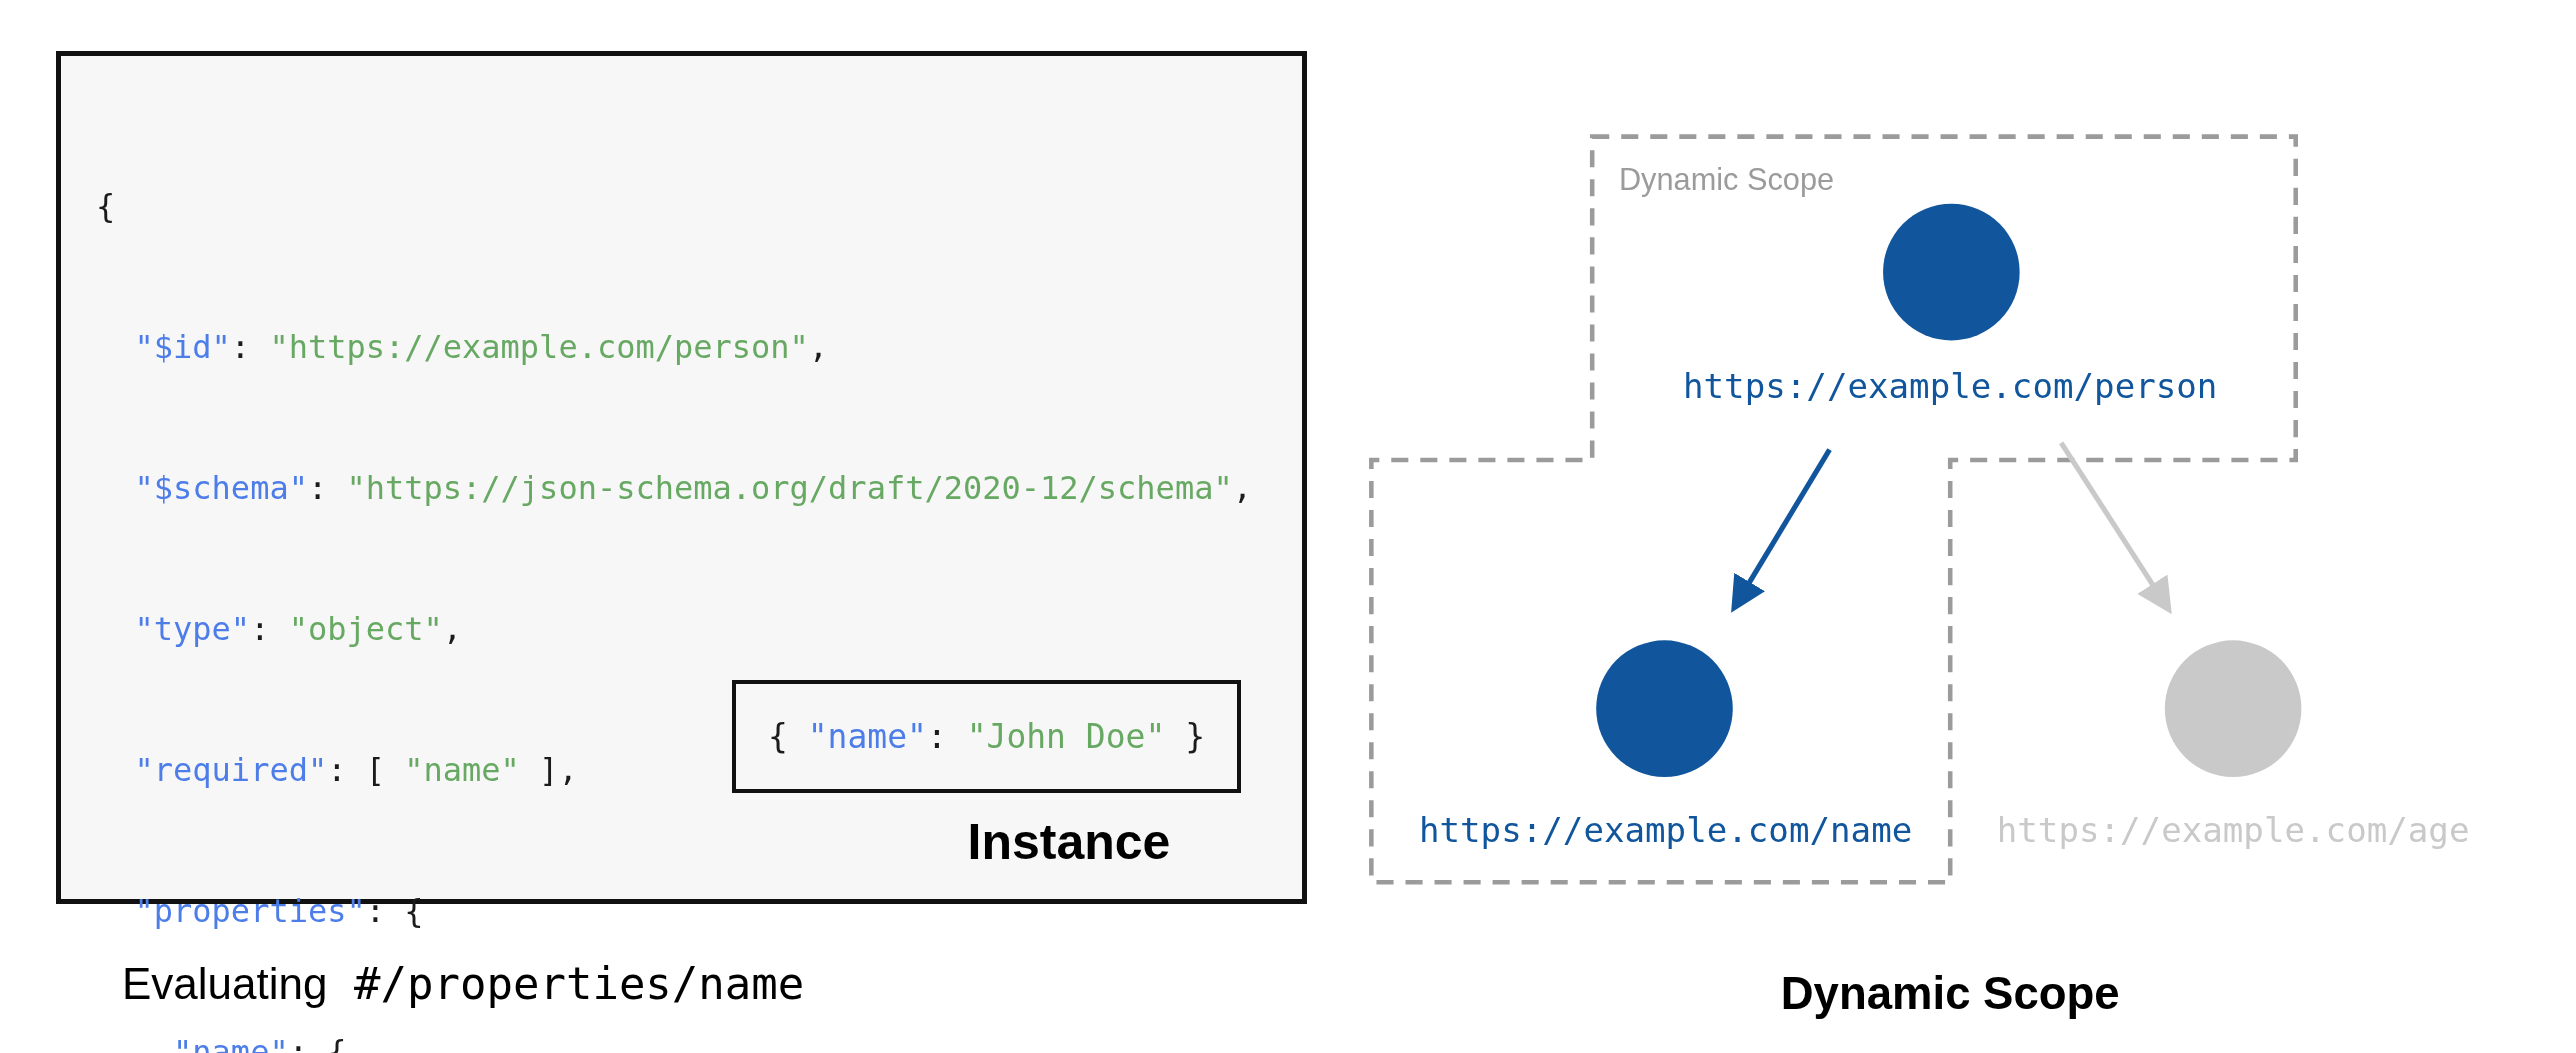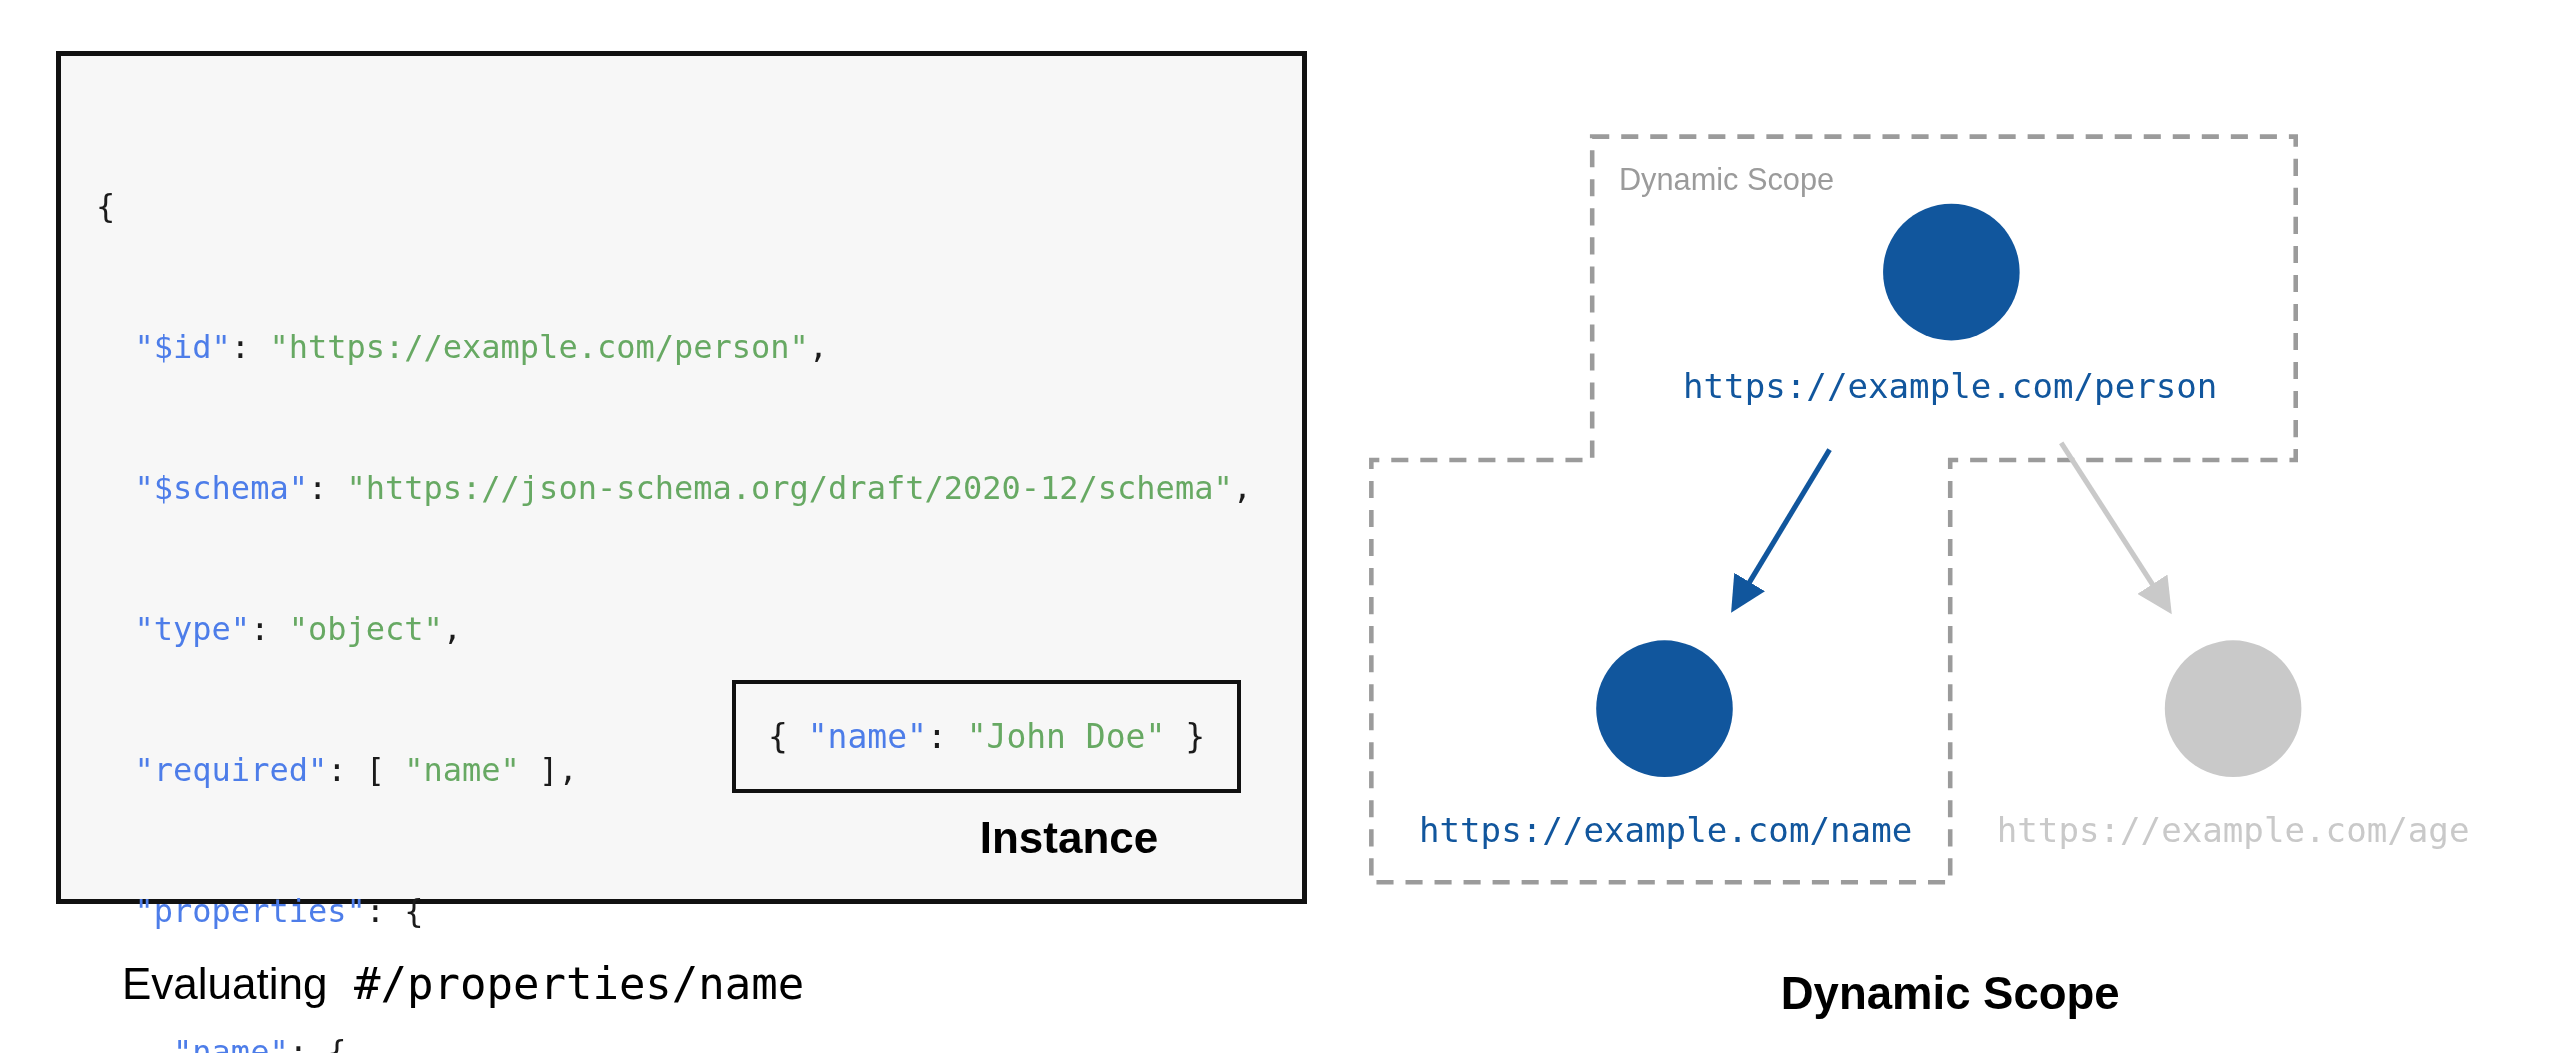--- a/index.html
+++ b/index.html
@@ -52,21 +52,21 @@
   }
   .instance-code .k { color: #4d7de9; }
   .instance-code .v { color: #67a963; }
   .instance-label {
     position: absolute;
     left: 922px; top: 757px;
     width: 342px;
     transform: translateX(-85px);
     text-align: center;
     font-weight: bold;
-    font-size: 44px;
+    font-size: 50px;
     color: #000000;
   }
 
   .left-caption {
     position: absolute;
     left: 122px; top: 958px;
     font-size: 44px;
     color: #000000;
     white-space: pre;
   }

